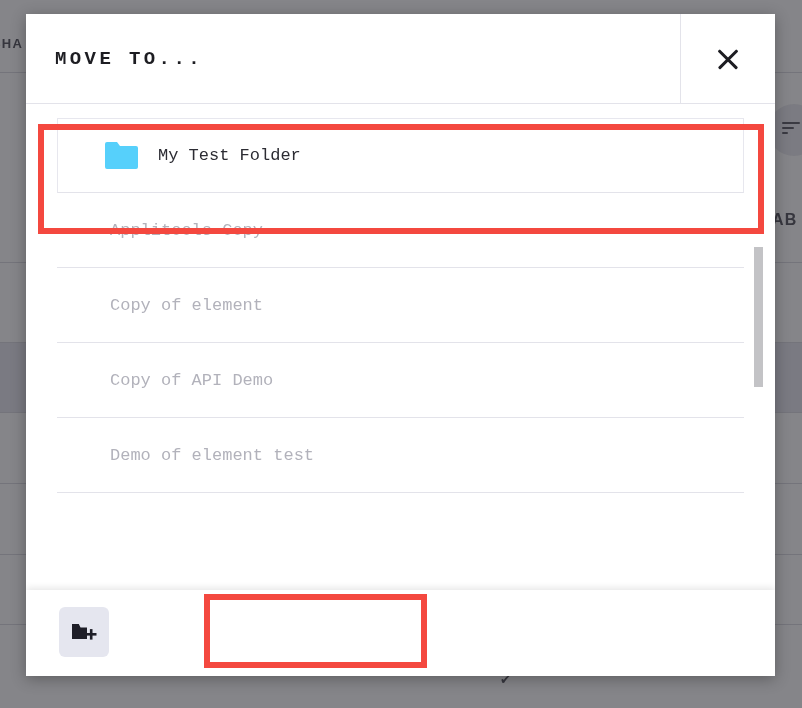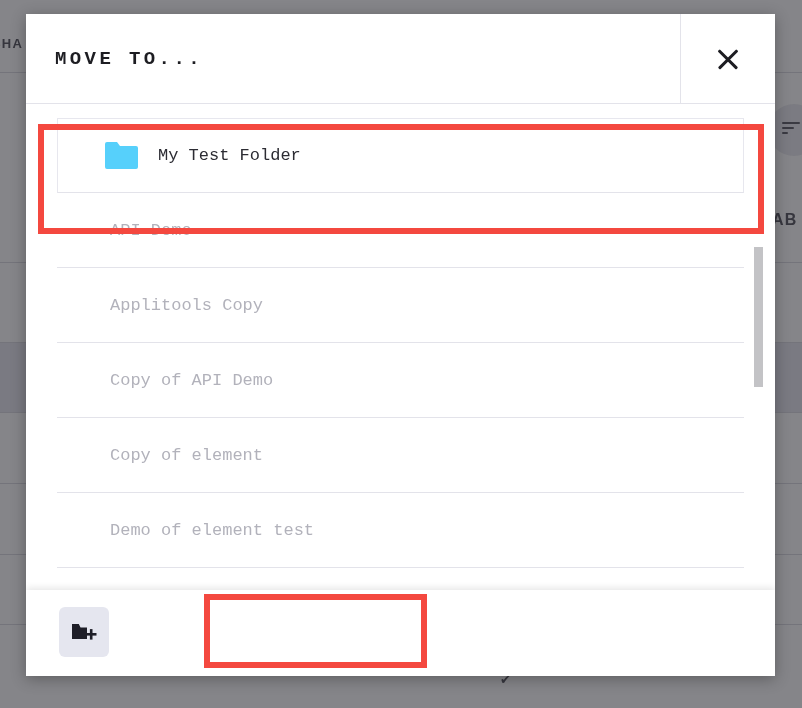--- a/index.html
+++ b/index.html
@@ -323,30 +323,27 @@
 
   <div class="list-wrap">
     <div class="list-scroll" id="folder-list">
         <div class="folder-row first">
           <svg class="folder-icon" viewBox="0 0 33 27">
             <path d="M0 2 A2 2 0 0 1 2 0 L12 0 L15 4 L31 4 A2 2 0 0 1 33 6 L33 25 A2 2 0 0 1 31 27 L2 27 A2 2 0 0 1 0 25 Z" fill="#56d0fb"></path>
           </svg>
           <span class="folder-label">My Test Folder</span>
         </div>
         <div class="folder-row disabled">
-          <span class="folder-label">API Demo</span>
+          <span class="folder-label">Applitools Copy</span>
         </div>
         <div class="folder-row disabled">
-          <span class="folder-label">Applitools Copy</span>
+          <span class="folder-label">Copy of element</span>
         </div>
         <div class="folder-row disabled">
           <span class="folder-label">Copy of API Demo</span>
-        </div>
-        <div class="folder-row disabled">
-          <span class="folder-label">Copy of element</span>
         </div>
         <div class="folder-row disabled">
           <span class="folder-label">Demo of element test</span>
         </div>
       </div>
     <div class="scrollbar-track">
       <div class="scrollbar-thumb"></div>
     </div>
   </div>
 

